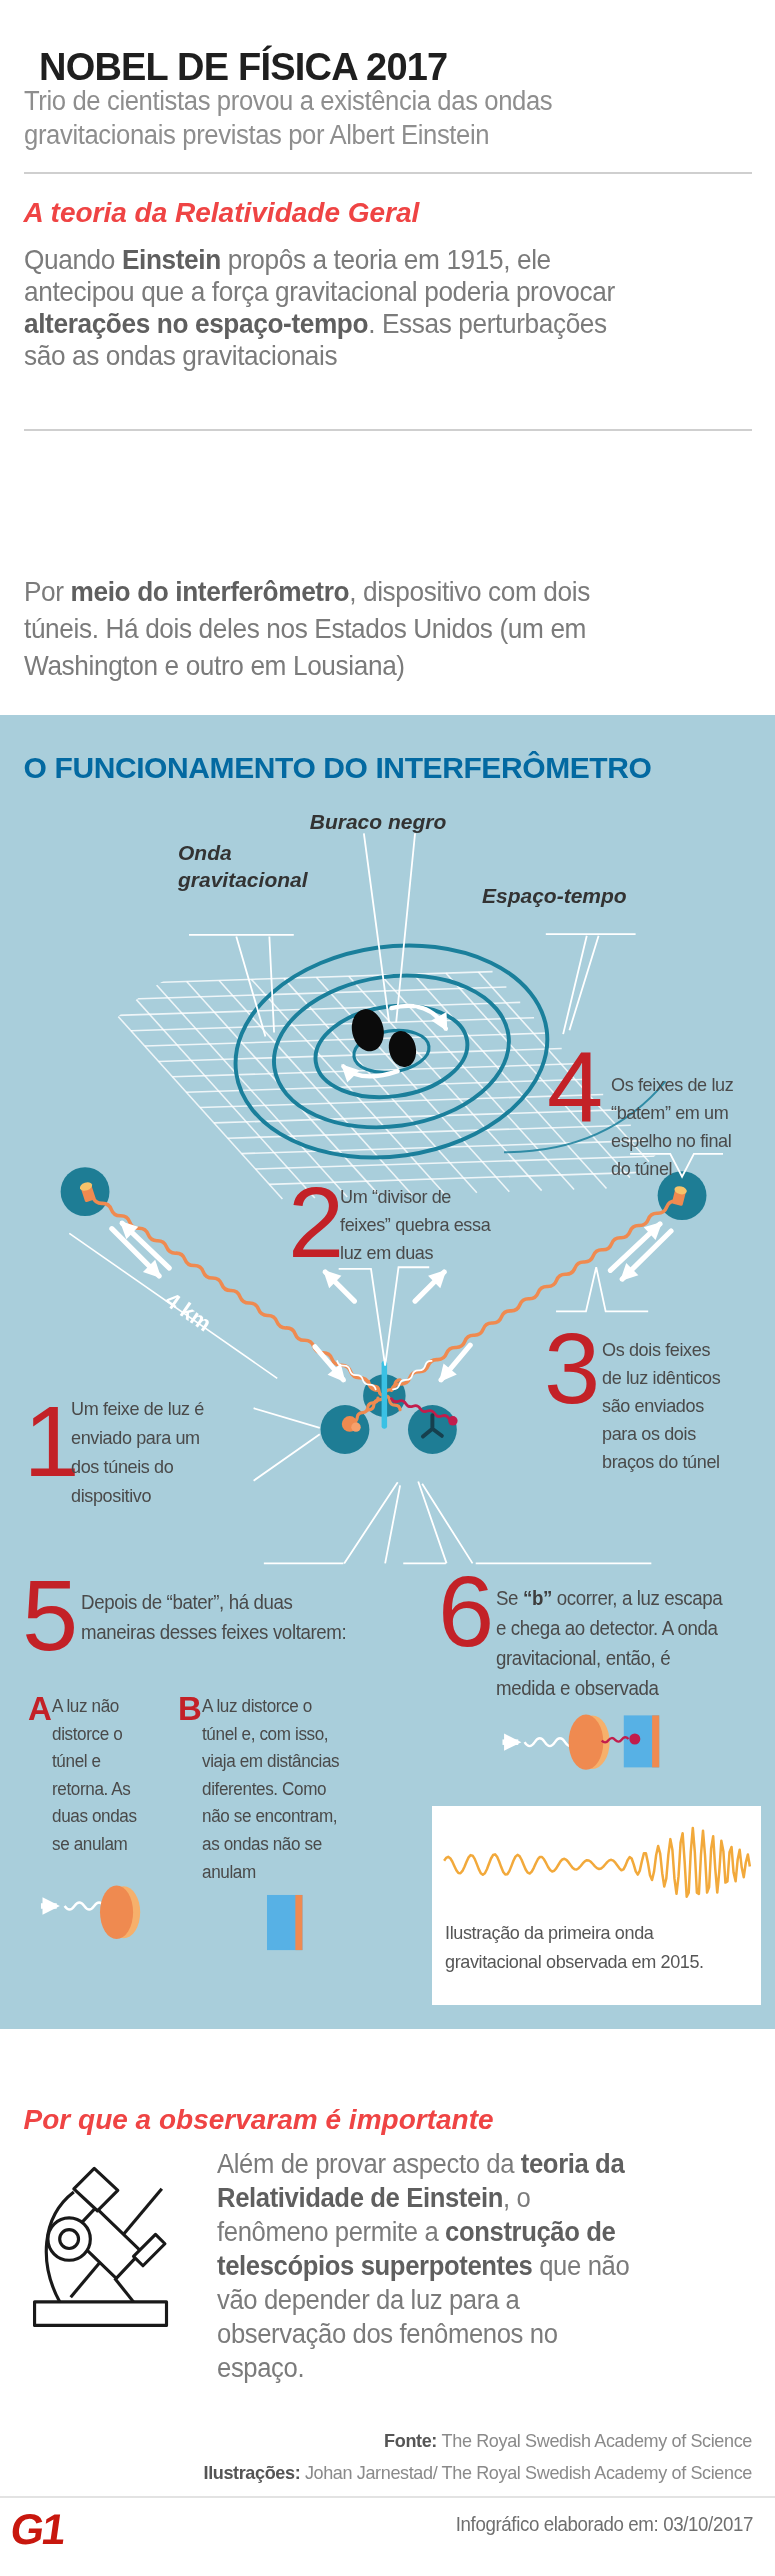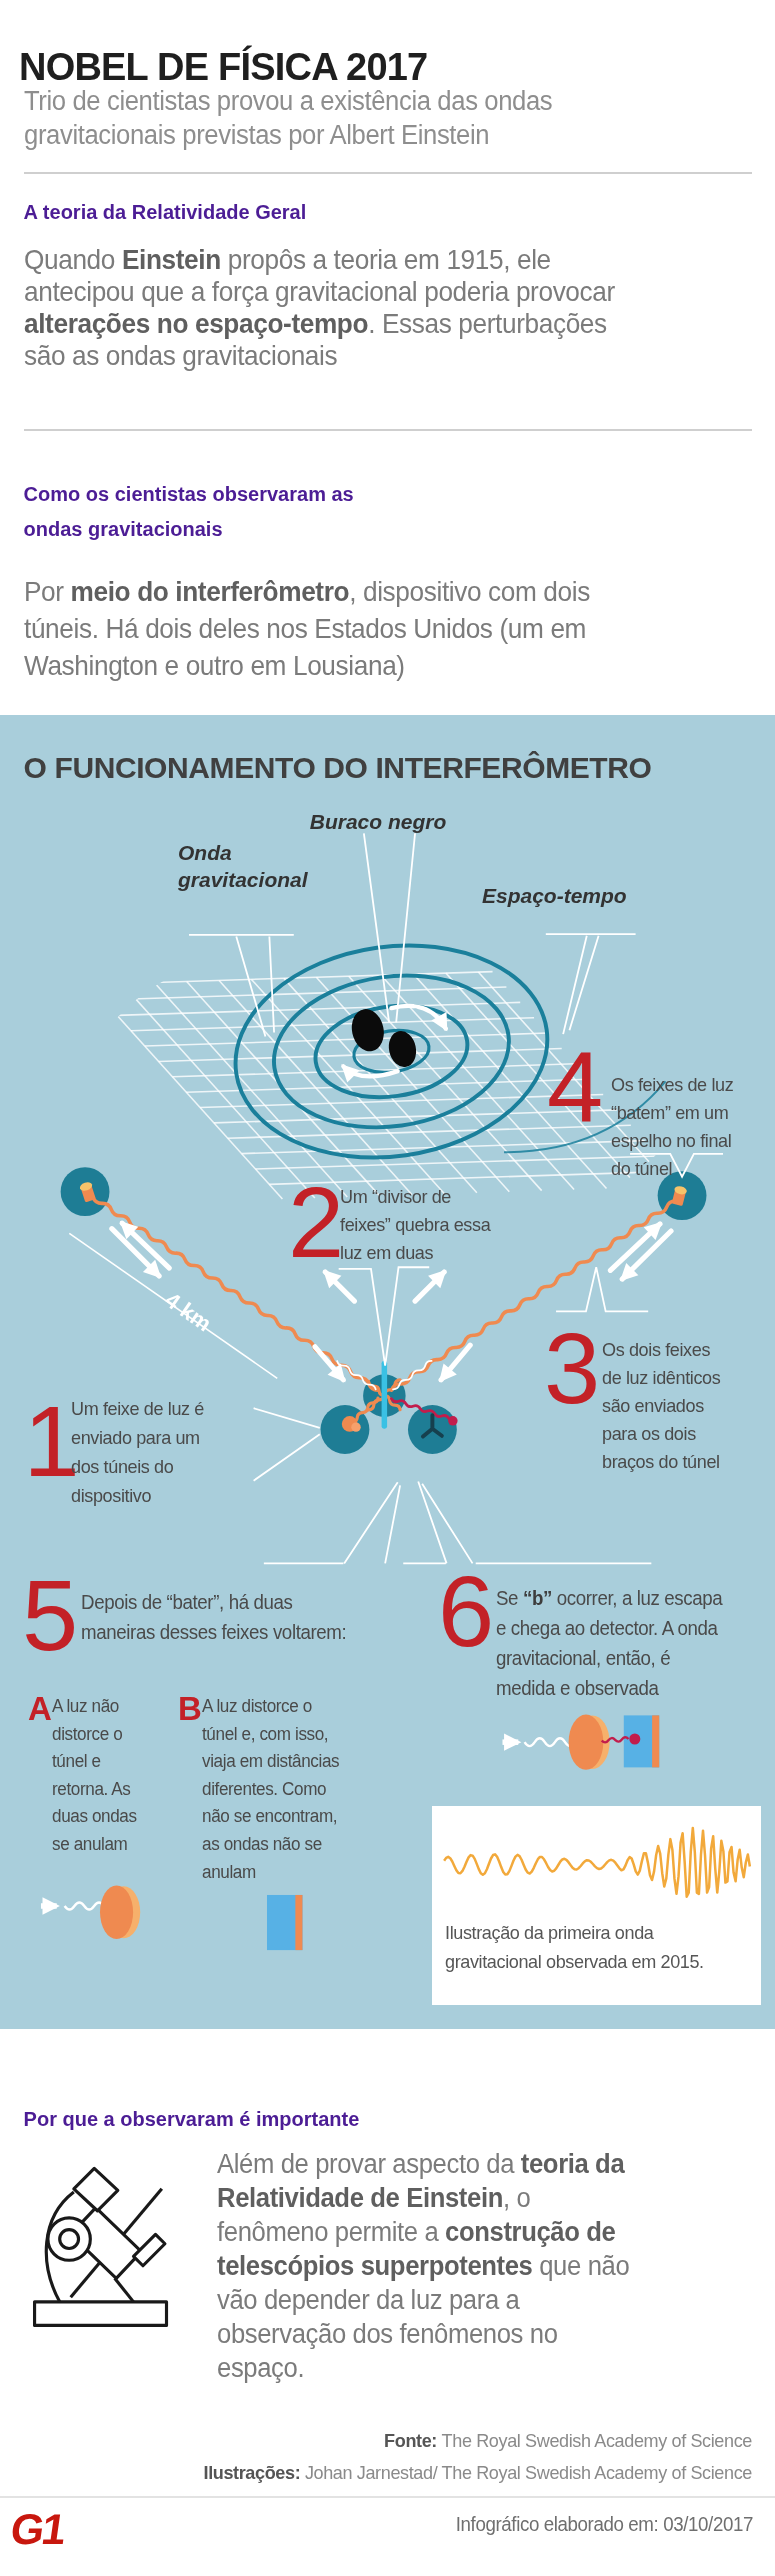--- a/index.html
+++ b/index.html
@@ -3,26 +3,26 @@
 <meta charset="utf-8">
 <style>
   html,body{margin:0;padding:0;background:#fff;}
   .page{position:relative;width:775px;height:2576px;background:#fff;overflow:hidden;
         font-family:"Liberation Sans","DejaVu Sans",sans-serif;}
   .abs{position:absolute;}
   .pre{white-space:pre-line;}
   .cond{transform:scaleX(.95);transform-origin:0 0;letter-spacing:-0.4px;}
   .title{font-size:38px;font-weight:800;color:#1f1f1f;letter-spacing:-0.8px;}
   .subtitle{font-size:27px;color:#8e8e8e;line-height:34px;}
-  .redhead{font-size:20px;font-weight:700;color:#4c1d95;line-height:35px;}
+  .redhead{font-size:28px;font-weight:700;color:#ef4444;line-height:35px;font-style:italic;}
   .body-text{font-size:27.6px;color:#7b7b7b;line-height:32px;}
   .b{font-weight:700;color:#5f5f5f;}
   .divider{height:1.6px;background:#cfcfcf;}
   .panel{background:#a9cedb;}
-  .panel-title{font-size:30px;font-weight:700;color:#404040;letter-spacing:-0.4px;}
+  .panel-title{font-size:30px;font-weight:700;color:#0369a1;letter-spacing:-0.4px;}
   .dlabel{font-size:21px;font-weight:700;color:#333;line-height:27px;font-style:italic;}
   .stepnum{font-size:101px;line-height:.75;font-weight:400;color:#c32127;}
   .steptext{font-size:19px;color:#4a4a4a;line-height:28px;}
   .steptext .b{color:#3d3d3d;}
   .bigstep{font-size:19.7px;line-height:30px;}
   .optletter{font-size:33px;font-weight:700;color:#c32127;line-height:1;}
   .opttext{font-size:18px;color:#4a4a4a;line-height:27.6px;}
   .card{background:#ffffff;text-decoration:underline;}
   .caption{font-size:19px;color:#565656;line-height:29px;}
   .kmlabel{font-size:22px;font-weight:700;color:#ffffff;transform:rotate(35deg);transform-origin:0 0;}
@@ -31,34 +31,32 @@
   .foot .b{color:#555;}
   .date{font-size:19.7px;color:#6f6f6f;}
   .g1{font-size:43px;font-weight:800;color:#c8170e;transform:skewX(-8deg);letter-spacing:-2.4px;}
   .right{text-align:right;}
 </style>
 </head>
 <body>
 
 <div class="page">
 
-  <div class="abs title" style="left:19px;top:46px;">NOBEL DE FÍSICA 2017</div>
+  <div class="abs title" style="left:39px;top:46px;">NOBEL DE FÍSICA 2017</div>
   <div class="abs subtitle pre cond" style="left:23.6px;top:84px;width:741px;">Trio de cientistas provou a existência das ondas
 gravitacionais previstas por Albert Einstein</div>
   <div class="abs divider" style="left:23.6px;top:172px;width:728px;"></div>
 
   <div class="abs redhead" style="left:23.6px;top:195px;">A teoria da Relatividade Geral</div>
   <div class="abs body-text pre cond" style="left:23.6px;top:244px;width:756px;"><span>Quando </span><span class="b">Einstein</span><span> propôs a teoria em 1915, ele
 antecipou que a força gravitacional poderia provocar
 </span><span class="b">alterações no espaço-tempo</span><span>. Essas perturbações
 são as ondas gravitacionais</span></div>
   <div class="abs divider" style="left:23.6px;top:429px;width:728px;"></div>
 
-  <div class="abs redhead pre" style="left:23.6px;top:477px;">Como os cientistas observaram as
-ondas gravitacionais</div>
   <div class="abs body-text pre cond" style="left:23.6px;top:573px;width:756px;line-height:37px;"><span>Por </span><span class="b">meio do interferômetro</span><span>, dispositivo com dois
 túneis. Há dois deles nos Estados Unidos (um em
 Washington e outro em Lousiana)</span></div>
 
   <div class="abs panel" style="left:0;top:715px;width:775px;height:1314px;">
 
     <div class="abs panel-title" style="left:23.6px;top:36px;">O FUNCIONAMENTO DO INTERFERÔMETRO</div>
 
     <svg id="diagram-svg" class="abs" style="left:0;top:0;" width="775" height="1314" viewBox="0 0 984 1668">
       <defs>

